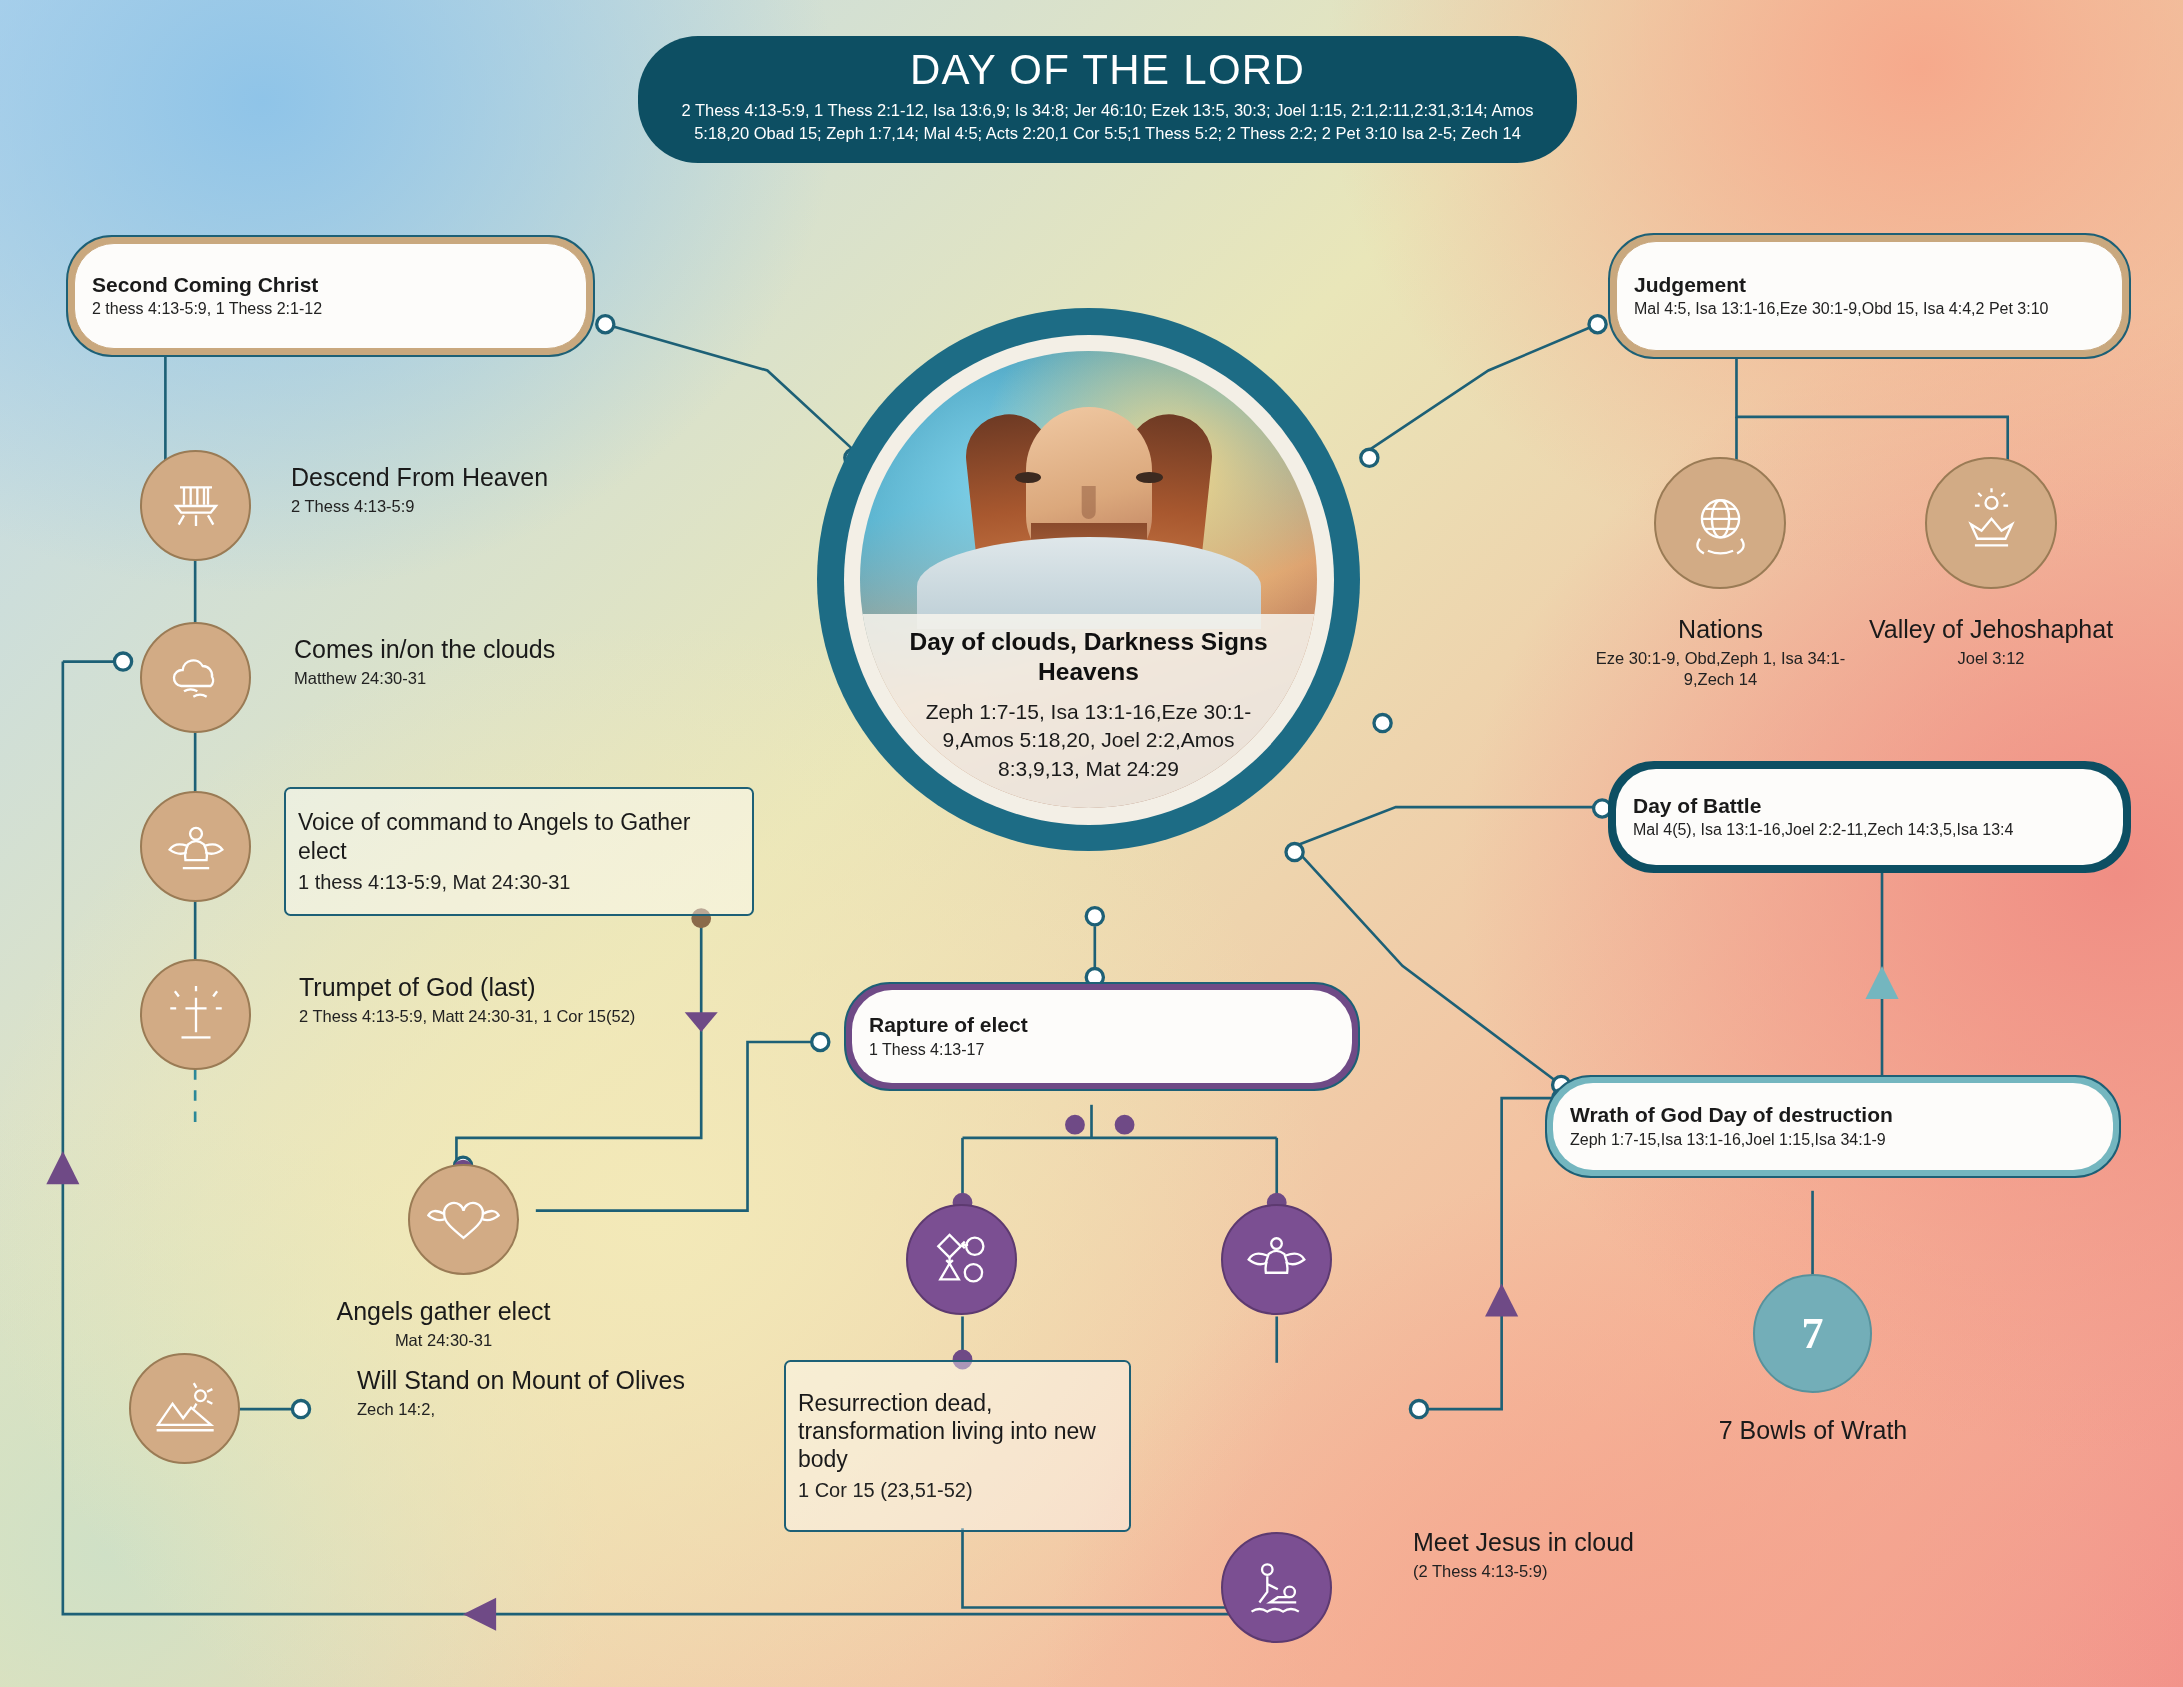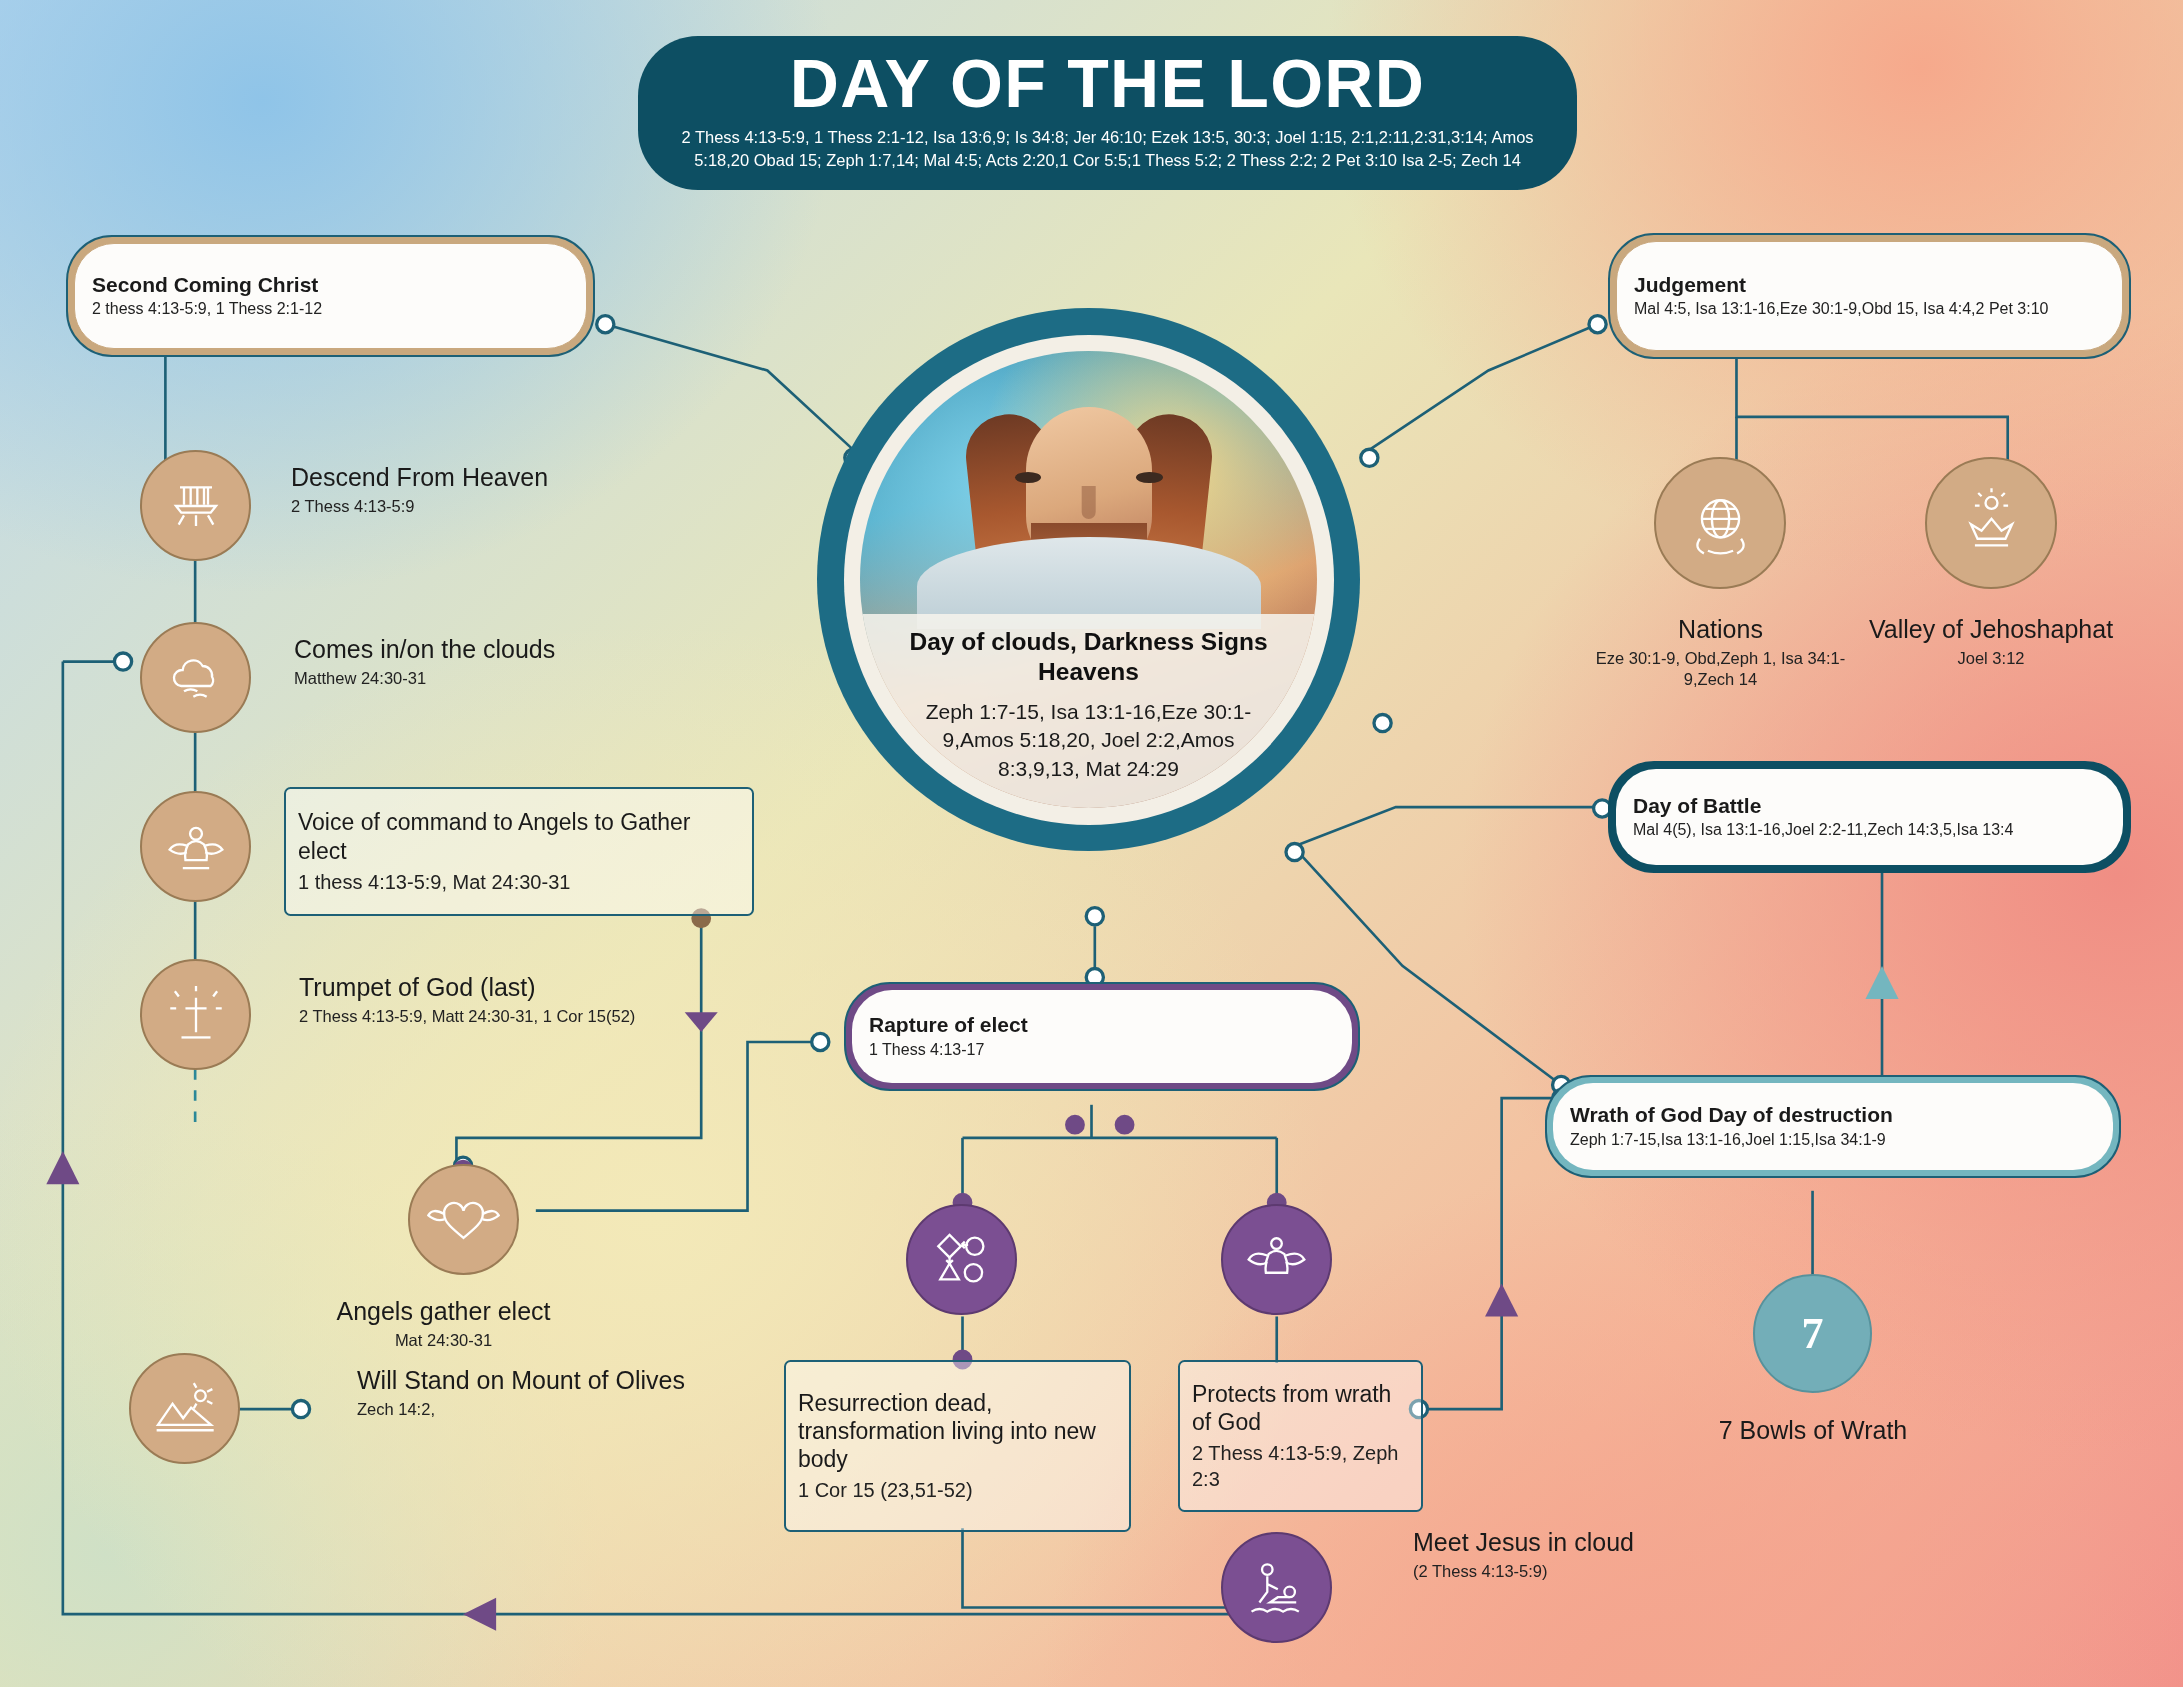--- a/index.html
+++ b/index.html
@@ -40,22 +40,22 @@
 
   
   .title-banner {
     background: #0d4f63;
     border-radius: 60px;
     color: #ffffff;
     text-align: center;
     padding: 12px 26.5px 17px 26.5px;
   }
   .title-banner .t-main {
-    font-size: 68px;
-    font-weight: bold;
+    font-size: 42px;
+    font-weight: normal;
     letter-spacing: 1.3px;
     line-height: 1.05;
   }
   .title-banner .t-refs {
     font-size: 16.5px;
     line-height: 1.42;
     margin-top: 6.6px;
     font-weight: normal;
   }
 
@@ -457,24 +457,20 @@
   <div class="node rect" style="left:284px; top:787px; width:470px; height:129px;">
     <div class="hdr">Voice of command to Angels to Gather elect</div>
     <div class="sub">1 thess 4:13-5:9, Mat 24:30-31</div>
   </div>
 
   <div class="node rect" style="left:784px; top:1360px; width:347px; height:172px;">
     <div class="hdr">Resurrection dead, transformation living into new body</div>
     <div class="sub">1 Cor 15 (23,51-52)</div>
   </div>
 
-  <div class="node rect" style="left:1178px; top:1360px; width:245px; height:152px;">
-    <div class="hdr">Protects from wrath of God</div>
-    <div class="sub">2 Thess 4:13-5:9, Zeph 2:3</div>
-  </div>
 
   <div class="iconwrap" style="left:140px; top:450px;">
     <div class="iconcirc">
       <svg width="64" height="64" viewBox="0 0 96 96" fill="none" stroke="#ffffff" stroke-width="3.5">
         <path d="M24 20 h48 M30 20 v26 M40 20 v26 M50 20 v26 M60 20 v26 M66 20 v26"></path>
         <path d="M18 48 h60 l-8 10 H26 z"></path>
         <path d="M30 62 l-8 14 M48 62 v16 M66 62 l8 14"></path>
       </svg>
     </div>
   </div>

